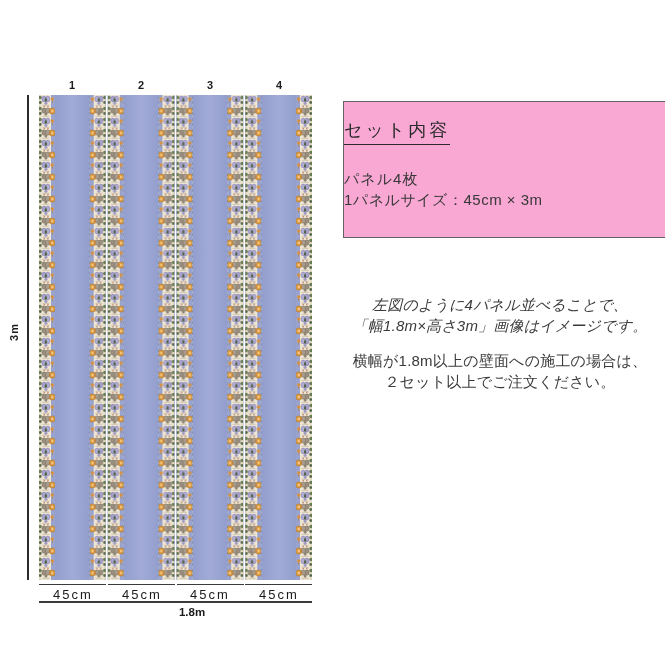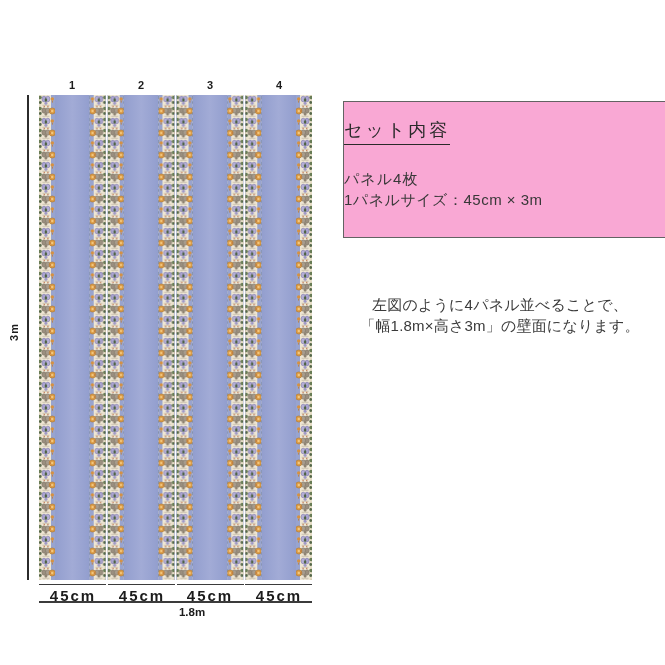--- a/index.html
+++ b/index.html
@@ -29,21 +29,21 @@
     font-size: 11px; font-weight: 600; letter-spacing: 1px; color: #1c1c1c;
     white-space: nowrap;
   }
   .seg-line {
     position: absolute; top: 584px;
     width: 67px; height: 1.2px; background: #3b3b3b;
   }
   .wlabel {
     position: absolute; top: 587px;
     transform: translateX(-50%);
-    font-size: 15px; font-weight: 700; letter-spacing: 2px; color: #1c1c1c;
+    font-size: 13px; font-weight: 400; letter-spacing: 2px; color: #1c1c1c;
     white-space: nowrap;
   }
   .full-line {
     position: absolute; top: 601px; left: 39px;
     width: 273px; height: 1.5px; background: #3b3b3b;
   }
   .total-label {
     position: absolute; top: 606px; left: 192px;
     transform: translateX(-50%);
     font-size: 11.5px; font-weight: 700; color: #1c1c1c;
@@ -62,21 +62,21 @@
   }
   .info-title .u { border-bottom: 1px solid #2a2a2a; padding-bottom: 4px; }
   .info-count { margin-top: 28px; font-size: 15px; letter-spacing: 1px; }
   .info-size  { margin-top: 2px; font-size: 15px; letter-spacing: 0.5px; }
 
   .desc {
     position: absolute; left: 337px; width: 326px;
     text-align: center; font-size: 15px; line-height: 20.5px;
     letter-spacing: 0.2px; color: #3a3a3a; white-space: nowrap;
   }
-  .desc-1 { top: 295px; }
+  .desc-1 { top: 295px; font-style: italic; }
   .desc-2 { top: 351px; }
   .desc-note { top: 413px; }
 </style>
 </head>
 <body>
 
 <div class="stage">
 
   <div class="panel-num" style="left:72px">1</div>
   <div class="panel-num" style="left:141px">2</div>
@@ -173,18 +173,20 @@
   <div class="info-box">
     <div class="info-title">
       <span class="u">セット内容</span>
     </div>
     <div class="info-count">パネル4枚</div>
     <div class="info-size">1パネルサイズ：45cm × 3m</div>
   </div>
 
   <div class="desc desc-1">
     <div>左図のように4パネル並べることで、</div>
-    <div>「幅1.8m×高さ3m」の壁面になります。</div>
+    <div>「幅1.8m×高さ3m」画像はイメージです。</div>
   </div>
   <div class="desc desc-2">
+    <div>横幅が1.8m以上の壁面への施工の場合は、</div>
+    <div>２セット以上でご注文ください。</div>
   </div>
 
 </div>
 
 </body></html>

